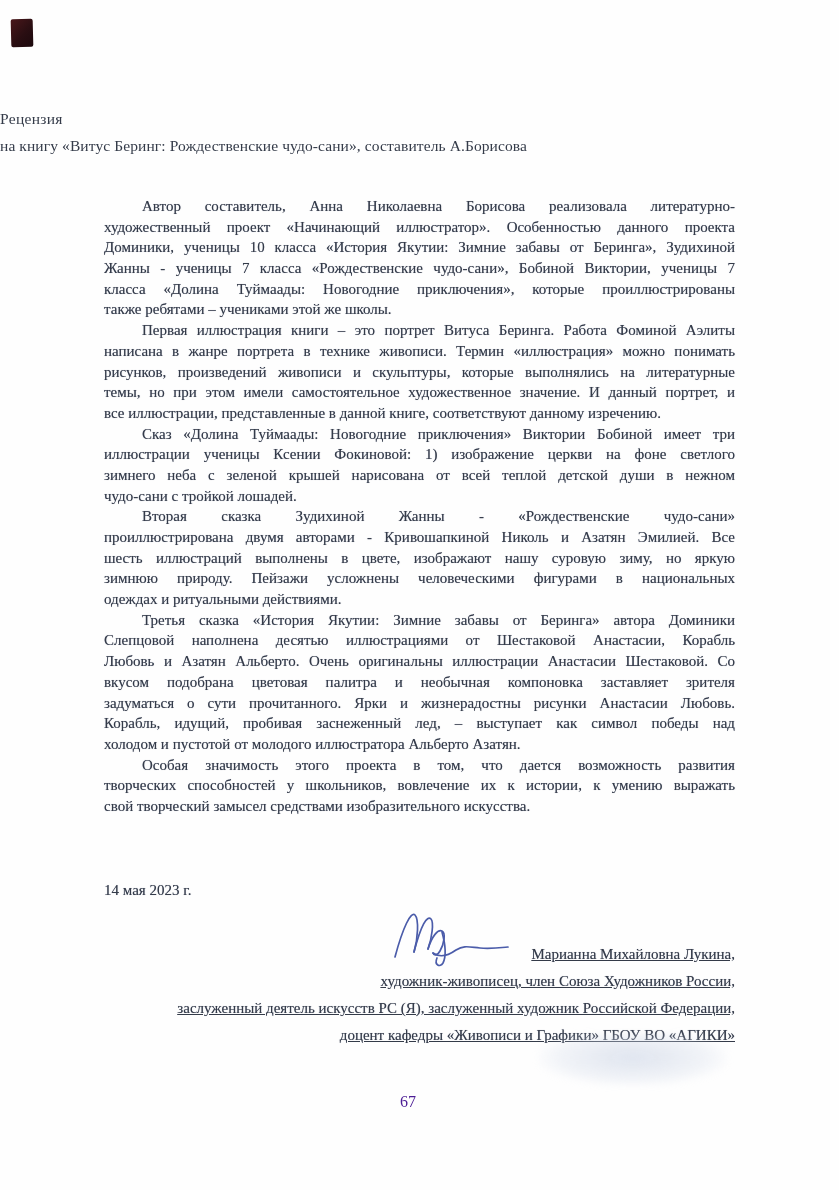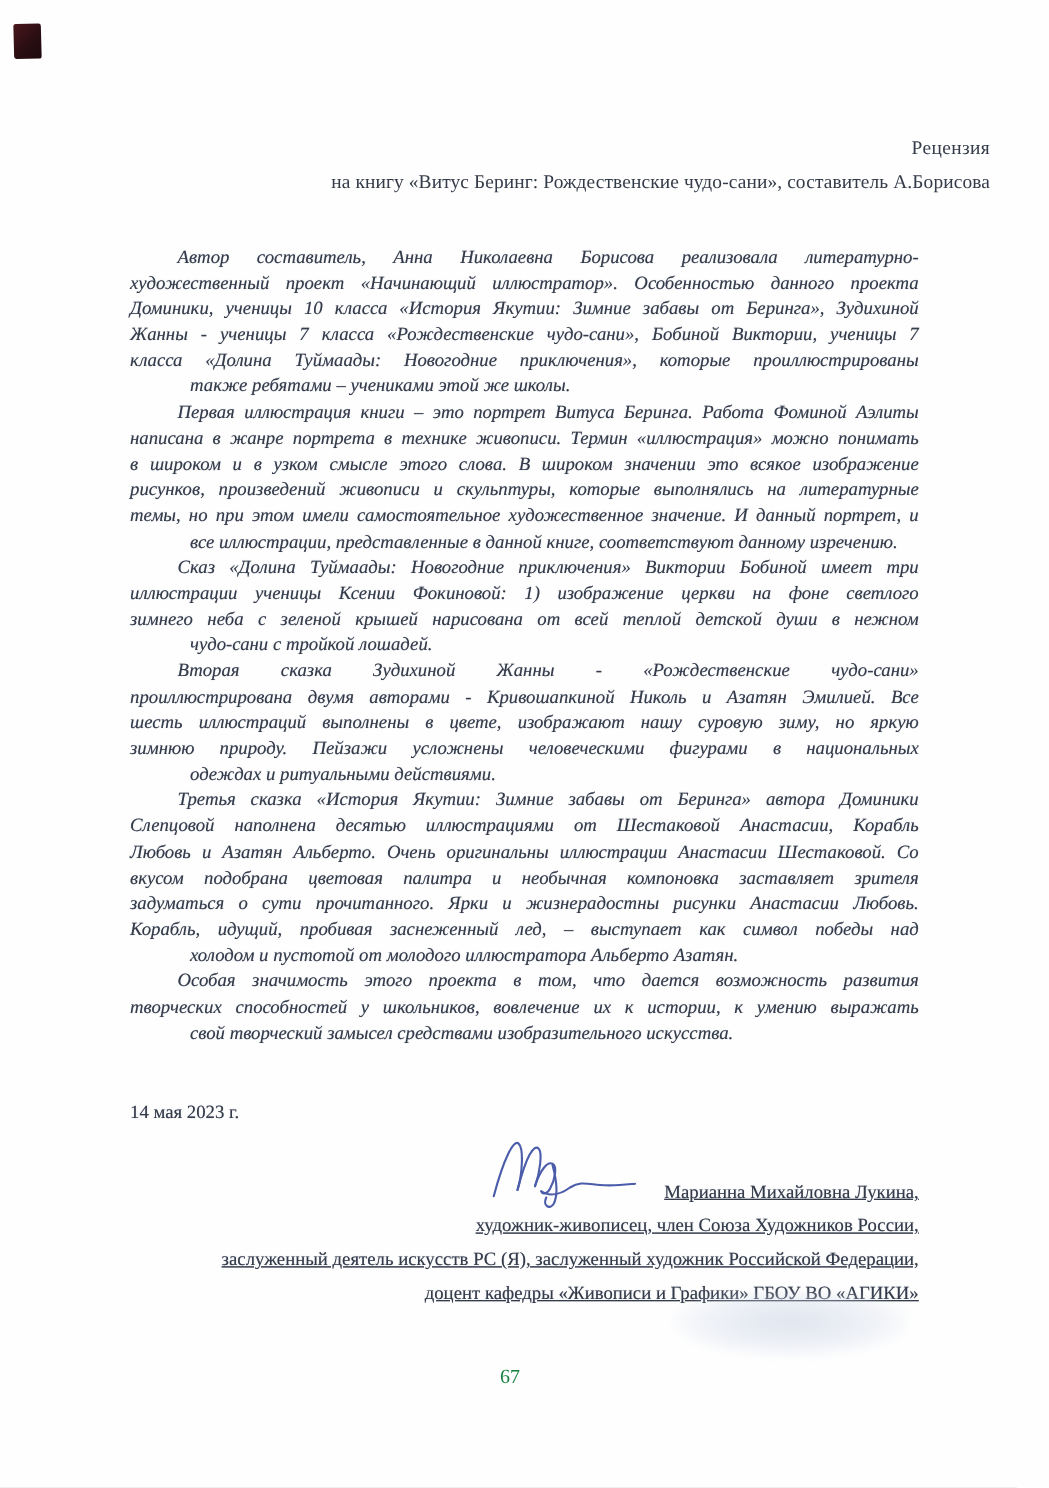--- a/index.html
+++ b/index.html
@@ -16,56 +16,56 @@
     position:absolute;left:11px;top:19px;width:22px;height:28px;
     background:linear-gradient(135deg,#4a171b 0%,#2a0e12 55%,#1c090d 100%);
     border-radius:2px;transform:rotate(-1.5deg);
   }
   .smudge{
     position:absolute;left:538px;top:1034px;width:190px;height:52px;
     background:radial-gradient(ellipse at 50% 45%,rgba(203,212,229,0.6) 0%,rgba(210,218,233,0.28) 55%,rgba(255,255,255,0) 75%);
     filter:blur(3px);
   }
   
-  .doc-heading{position:absolute;top:109px;left:0;width:757px;text-align:right;padding-left:35px;}
+  .doc-heading{position:absolute;top:109px;left:0;width:757px;text-align:left;}
   .doc-title{font-size:15.5px;line-height:20px;letter-spacing:0.3px;}
   .doc-subtitle{font-size:15.5px;line-height:20px;margin-top:7px;letter-spacing:0.1px;}
   
   .doc-body{
     position:absolute;left:104px;top:196px;width:631px;
     font-size:15px;
     text-shadow:0 0 0.7px rgba(52,63,94,0.55);
   }
   .para{margin:0;padding:0;}
   .bline{
     line-height:20.7px;height:20.7px;
     white-space:nowrap;
-    text-align:justify;text-align-last:justify;font-style:italic;
+    text-align:justify;text-align-last:justify;
   }
-  .bline.lastline{text-align-last:left;margin-left:48px;}
+  .bline.lastline{text-align-last:left;}
   .bline.indent{padding-left:38px;}
   .date-line{
     position:absolute;left:104px;top:880px;
     font-size:15px;line-height:20px;
     text-shadow:0 0 0.7px rgba(52,63,94,0.55);
   }
   
   .sig-block{
     position:absolute;left:104px;top:941px;width:631px;
     text-align:right;font-size:15px;
     text-shadow:0 0 0.7px rgba(52,63,94,0.55);
   }
   .sig-line{line-height:27px;height:27px;white-space:nowrap;text-decoration:underline;}
   .sig-scrawl{position:absolute;left:390px;top:905px;width:122px;height:64px;}
   .sig-scrawl svg{width:100%;height:100%;}
   
   .page-number{
     position:absolute;left:368px;top:1092px;width:80px;
     text-align:center;font-size:16px;line-height:20px;
-    color:#15803d;
+    color:#4c1d95;
   }
 </style>
 </head>
 <body>
 
 <div class="page" style="--ink: #343b49; background: rgb(254, 254, 254);">
 
   <div class="corner-mark"></div>
 
   <div class="doc-heading">
@@ -78,21 +78,20 @@
         <div class="bline indent">Автор составитель, Анна Николаевна Борисова реализовала литературно-</div>
         <div class="bline">художественный проект «Начинающий иллюстратор». Особенностью данного проекта</div>
         <div class="bline">Доминики, ученицы 10 класса «История Якутии: Зимние забавы от Беринга», Зудихиной</div>
         <div class="bline">Жанны - ученицы 7 класса «Рождественские чудо-сани», Бобиной Виктории, ученицы 7</div>
         <div class="bline">класса «Долина Туймаады: Новогодние приключения», которые проиллюстрированы</div>
         <div class="bline lastline">также ребятами – учениками этой же школы.</div>
       </div>
       <div class="para">
         <div class="bline indent">Первая иллюстрация книги – это портрет Витуса Беринга. Работа Фоминой Аэлиты</div>
         <div class="bline">написана в жанре портрета в технике живописи. Термин «иллюстрация» можно понимать</div>
-        <div class="bline">в широком и в узком смысле этого слова. В широком значении это всякое изображение</div>
         <div class="bline">рисунков, произведений живописи и скульптуры, которые выполнялись на литературные</div>
         <div class="bline">темы, но при этом имели самостоятельное художественное значение. И данный портрет, и</div>
         <div class="bline lastline">все иллюстрации, представленные в данной книге, соответствуют данному изречению.</div>
       </div>
       <div class="para">
         <div class="bline indent">Сказ «Долина Туймаады: Новогодние приключения» Виктории Бобиной имеет три</div>
         <div class="bline">иллюстрации ученицы Ксении Фокиновой: 1) изображение церкви на фоне светлого</div>
         <div class="bline">зимнего неба с зеленой крышей нарисована от всей теплой детской души в нежном</div>
         <div class="bline lastline">чудо-сани с тройкой лошадей.</div>
       </div>

